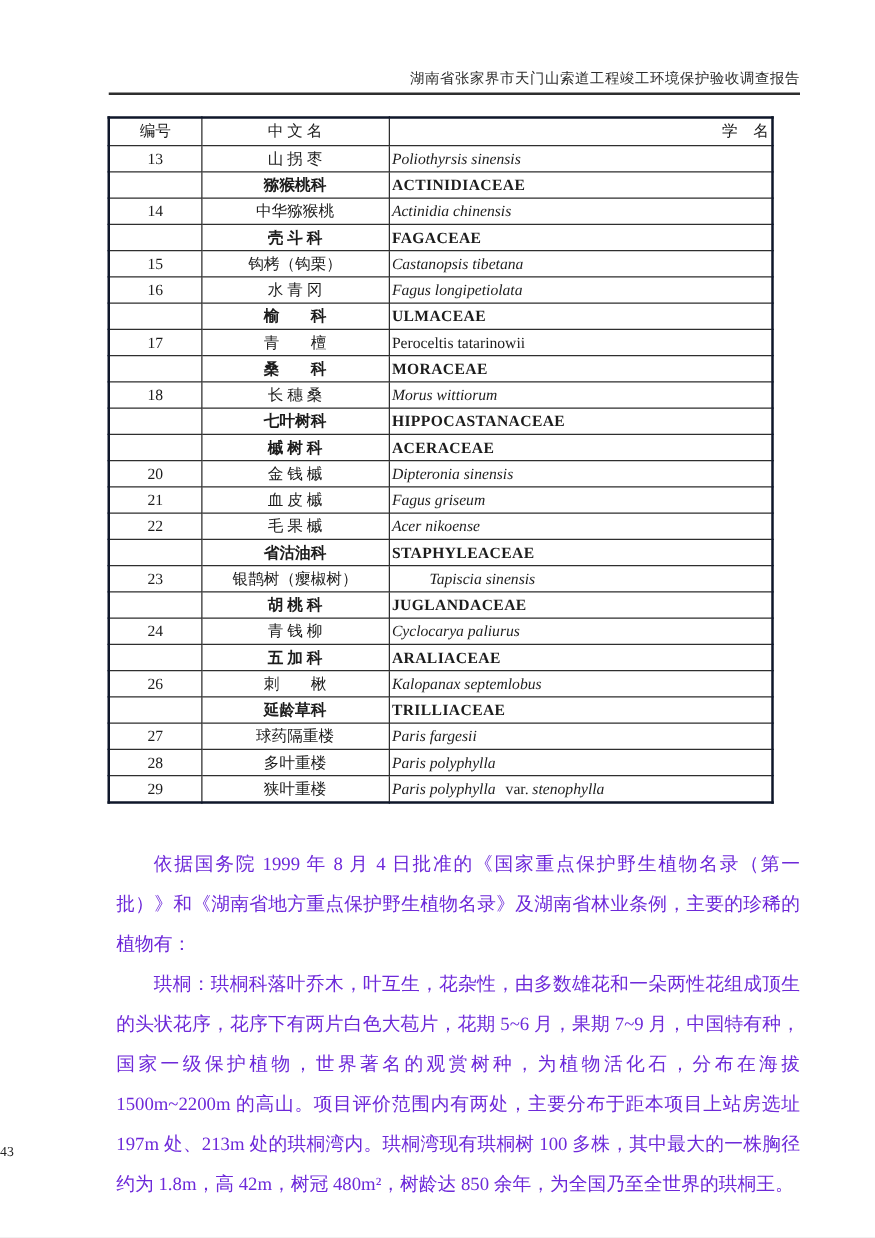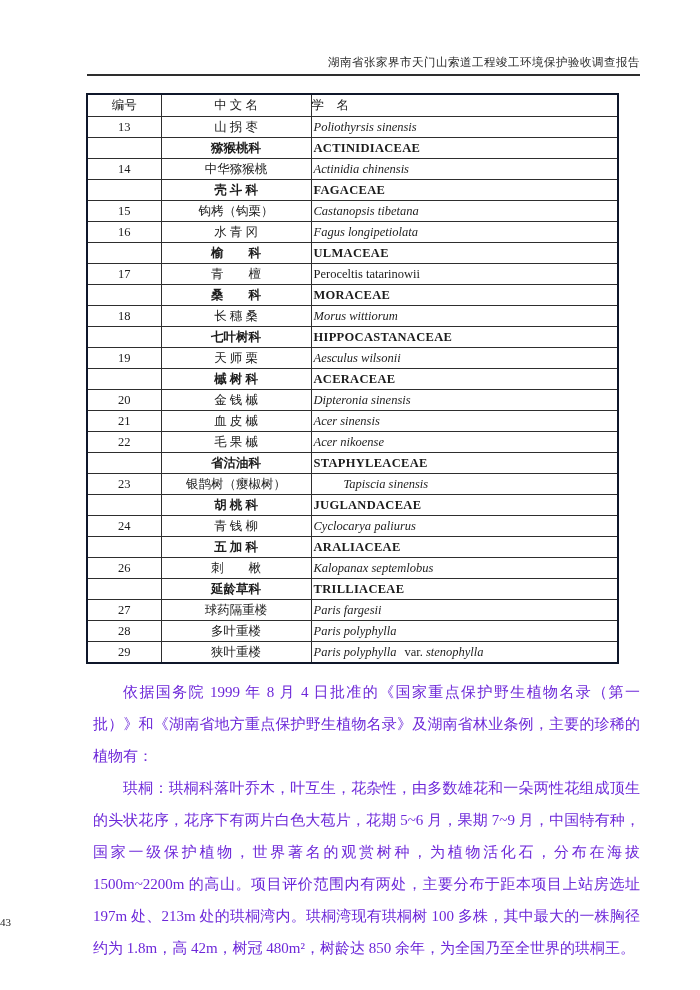--- a/index.html
+++ b/index.html
@@ -60,21 +60,21 @@
   <table class="plants">
     <colgroup>
       <col style="width:74px">
         <col style="width:150px">
         <col style="width:307px">
     </colgroup>
     <thead>
       <tr>
         <td class="c-num">编号</td>
         <td class="c-cn">中 文 名</td>
-        <td class="c-la" style="text-align:left;padding-left:0">学　名</td>
+        <td class="c-la" style="text-align:right;padding-left:0">学　名</td>
       </tr>
     </thead>
     <tbody>
         <tr>
           <td class="c-num">13</td>
           <td class="c-cn">山 拐 枣</td>
           <td class="c-la"><span class="sci">Poliothyrsis sinensis</span></td>
         </tr>
         <tr class="family">
           <td class="c-num"></td>
@@ -119,39 +119,34 @@
         <tr>
           <td class="c-num">18</td>
           <td class="c-cn">长 穗 桑</td>
           <td class="c-la"><span class="sci">Morus wittiorum</span></td>
         </tr>
         <tr class="family">
           <td class="c-num"></td>
           <td class="c-cn">七叶树科</td>
           <td class="c-la"><span class="sci">HIPPOCASTANACEAE</span></td>
         </tr>
-        <tr>
-          <td class="c-num">19</td>
-          <td class="c-cn">天 师 栗</td>
-          <td class="c-la"><span class="sci">Aesculus wilsonii</span></td>
-        </tr>
         <tr class="family">
           <td class="c-num"></td>
           <td class="c-cn">槭 树 科</td>
           <td class="c-la"><span class="sci">ACERACEAE</span></td>
         </tr>
         <tr>
           <td class="c-num">20</td>
           <td class="c-cn">金 钱 槭</td>
           <td class="c-la"><span class="sci">Dipteronia sinensis</span></td>
         </tr>
         <tr>
           <td class="c-num">21</td>
           <td class="c-cn">血 皮 槭</td>
-          <td class="c-la"><span class="sci">Acer sinensis</span></td>
+          <td class="c-la"><span class="sci">Fagus griseum</span></td>
         </tr>
         <tr>
           <td class="c-num">22</td>
           <td class="c-cn">毛 果 槭</td>
           <td class="c-la"><span class="sci">Acer nikoense</span></td>
         </tr>
         <tr class="family">
           <td class="c-num"></td>
           <td class="c-cn">省沽油科</td>
           <td class="c-la"><span class="sci">STAPHYLEACEAE</span></td>

